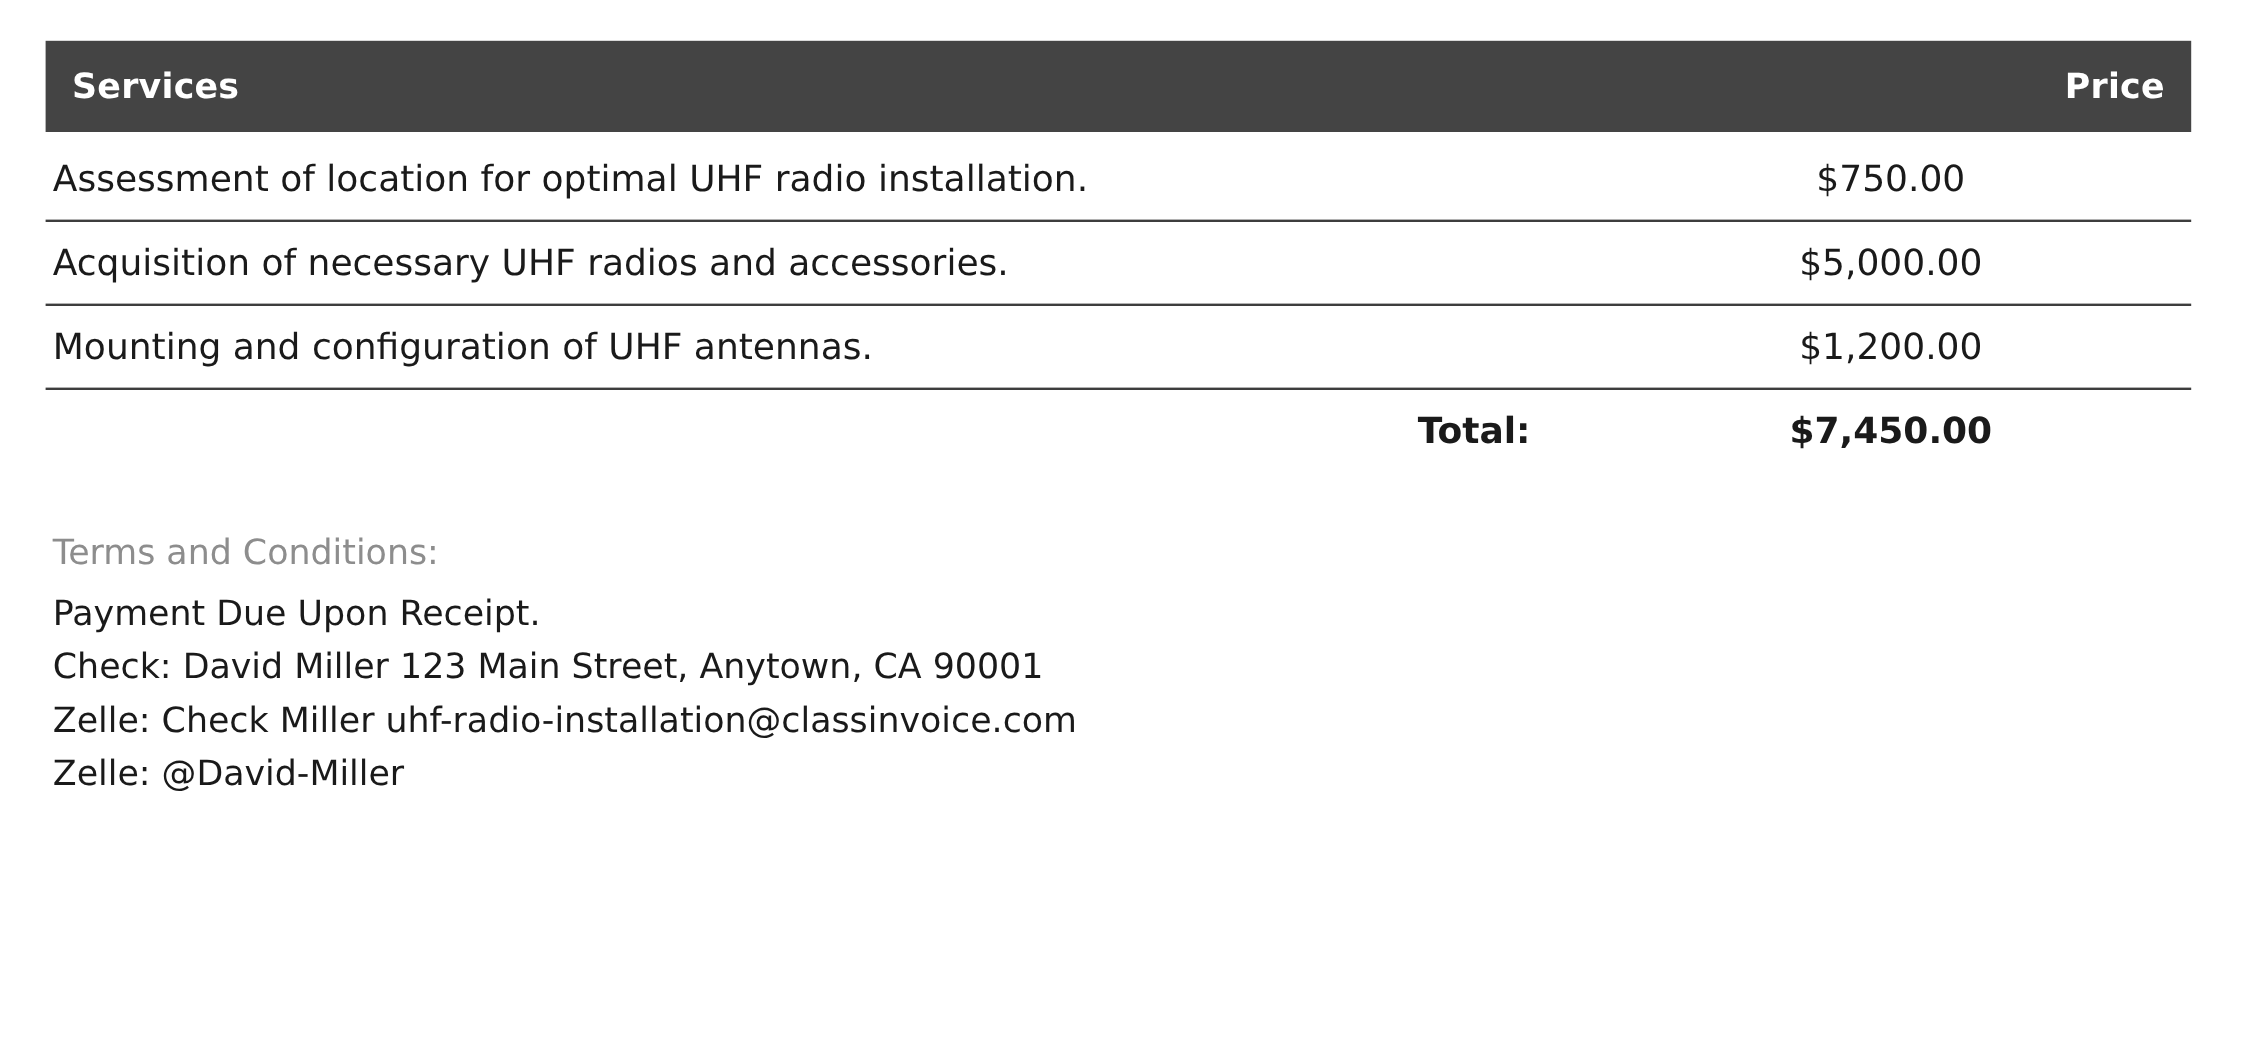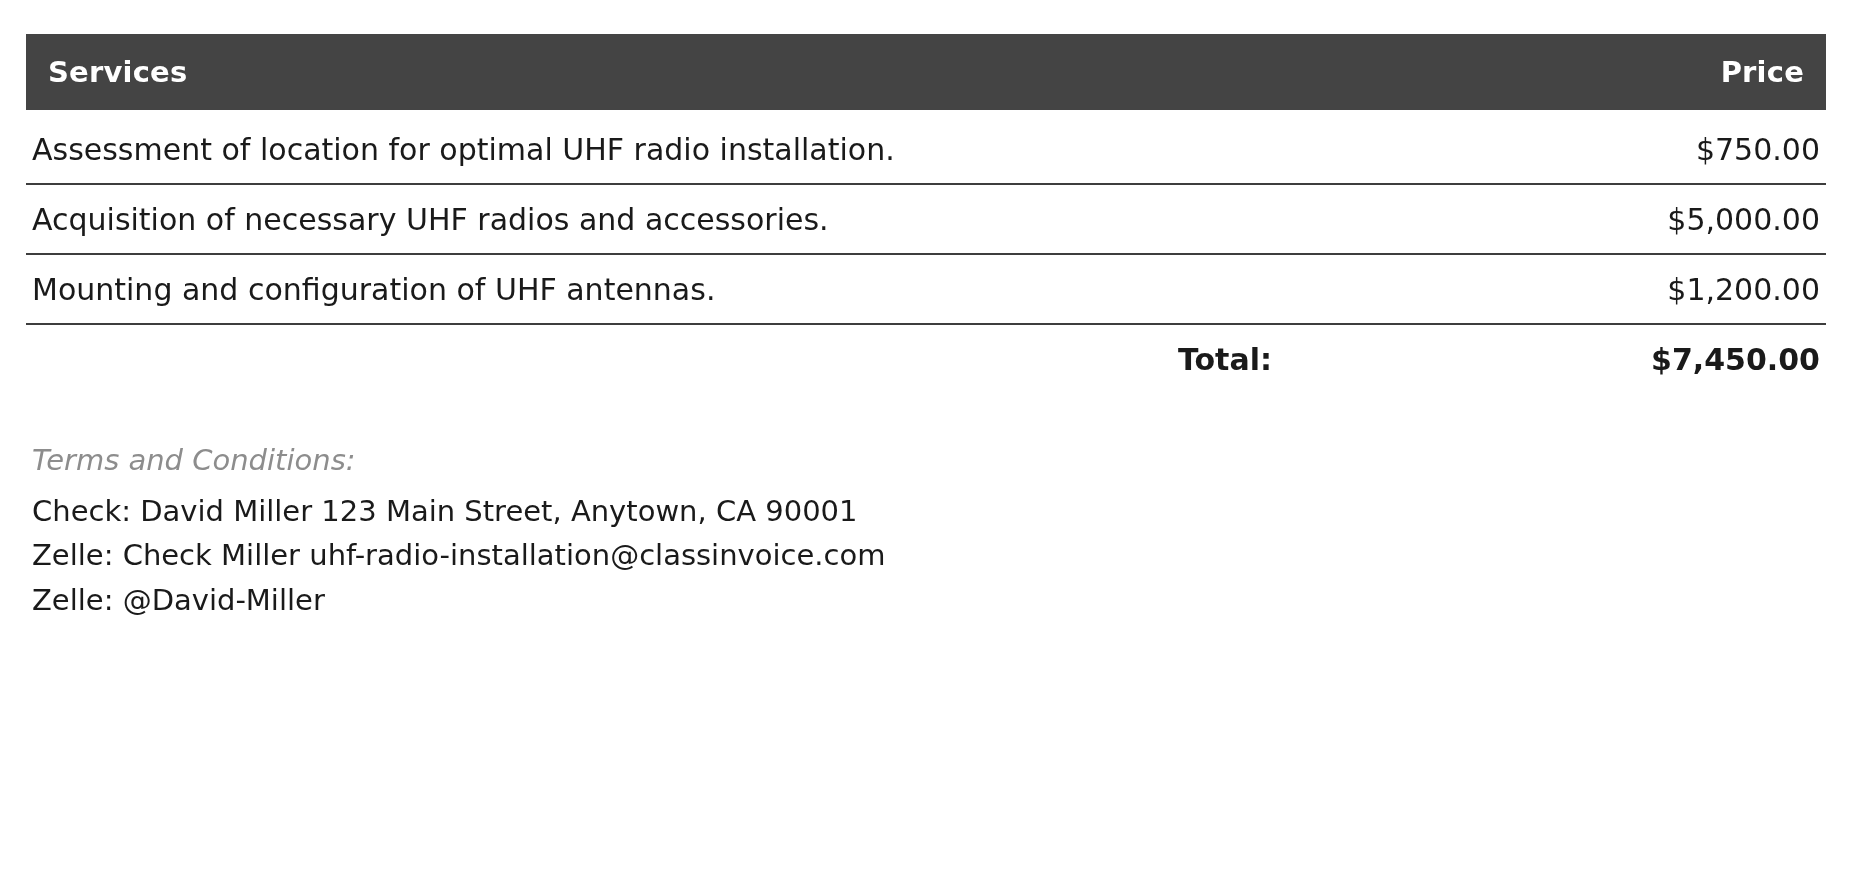--- a/index.html
+++ b/index.html
@@ -11,21 +11,21 @@
     width: 1868px;
     height: 870px;
     font-family: "DejaVu Sans", sans-serif;
     color: #1a1a1a;
     overflow: hidden;
   }
   .page {
     box-sizing: border-box;
     width: 1868px;
     height: 870px;
-    padding: 34px 42px 0 26px;
+    padding: 34px 42px 0 38px;
   }
   .services-table {
     width: 100%;
     border-collapse: collapse;
     table-layout: fixed;
   }
   .services-table thead th {
     background: #444444;
     color: #ffffff;
     font-size: 29px;
@@ -42,21 +42,21 @@
   .services-table tbody td {
     font-size: 30px;
     padding: 17px 6px 16px 6px;
     border-bottom: 2px solid #3d3d3d;
     color: #1a1a1a;
   }
   .services-table tbody tr:first-child td {
     padding-top: 22px;
   }
   td.price-cell {
-    text-align: right;
+    text-align: center;
     white-space: nowrap;
   }
   .totals-row td {
     border-bottom: none !important;
     font-size: 31px;
     font-weight: bold;
     padding-top: 22px;
     margin-top: 40px;
   }
   .totals-label {
@@ -64,21 +64,20 @@
     padding-right: 50px !important;
   }
   .terms {
     margin-top: 50px;
     padding-left: 6px;
   }
   .terms-title {
     font-size: 29px;
     color: #8d8d8d;
     margin-bottom: 12px;
-    font-style: italic;
   }
   .terms-line {
     font-size: 29px;
     color: #1a1a1a;
     line-height: 1.53;
     white-space: nowrap;
   }
 </style>
 </head>
 <body>
@@ -111,18 +110,19 @@
       </tr>
       <tr class="totals-row">
         <td class="totals-label">Total:</td>
         <td class="price-cell">$7,450.00</td>
       </tr>
     </tbody>
   </table>
 
   <div class="terms">
     <div class="terms-title">Terms and Conditions:</div>
+    <div class="terms-line">Payment Due Upon Receipt.</div>
     <div class="terms-line">Check: David Miller 123 Main Street, Anytown, CA 90001</div>
     <div class="terms-line">Zelle: Check Miller uhf-radio-installation@classinvoice.com</div>
     <div class="terms-line">Zelle: @David-Miller</div>
   </div>
 
 </div>
 
 </body></html>

